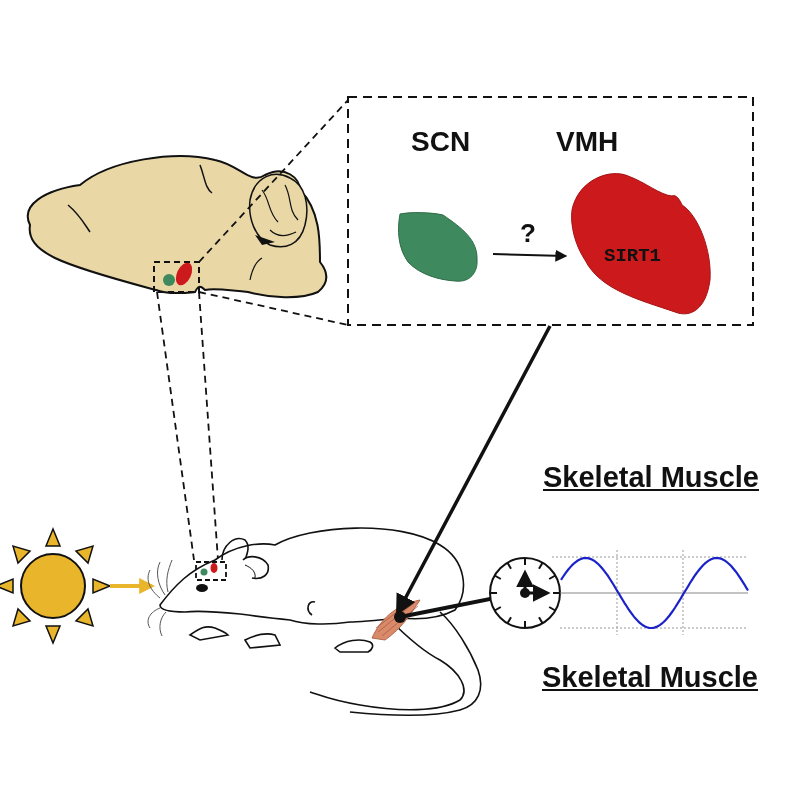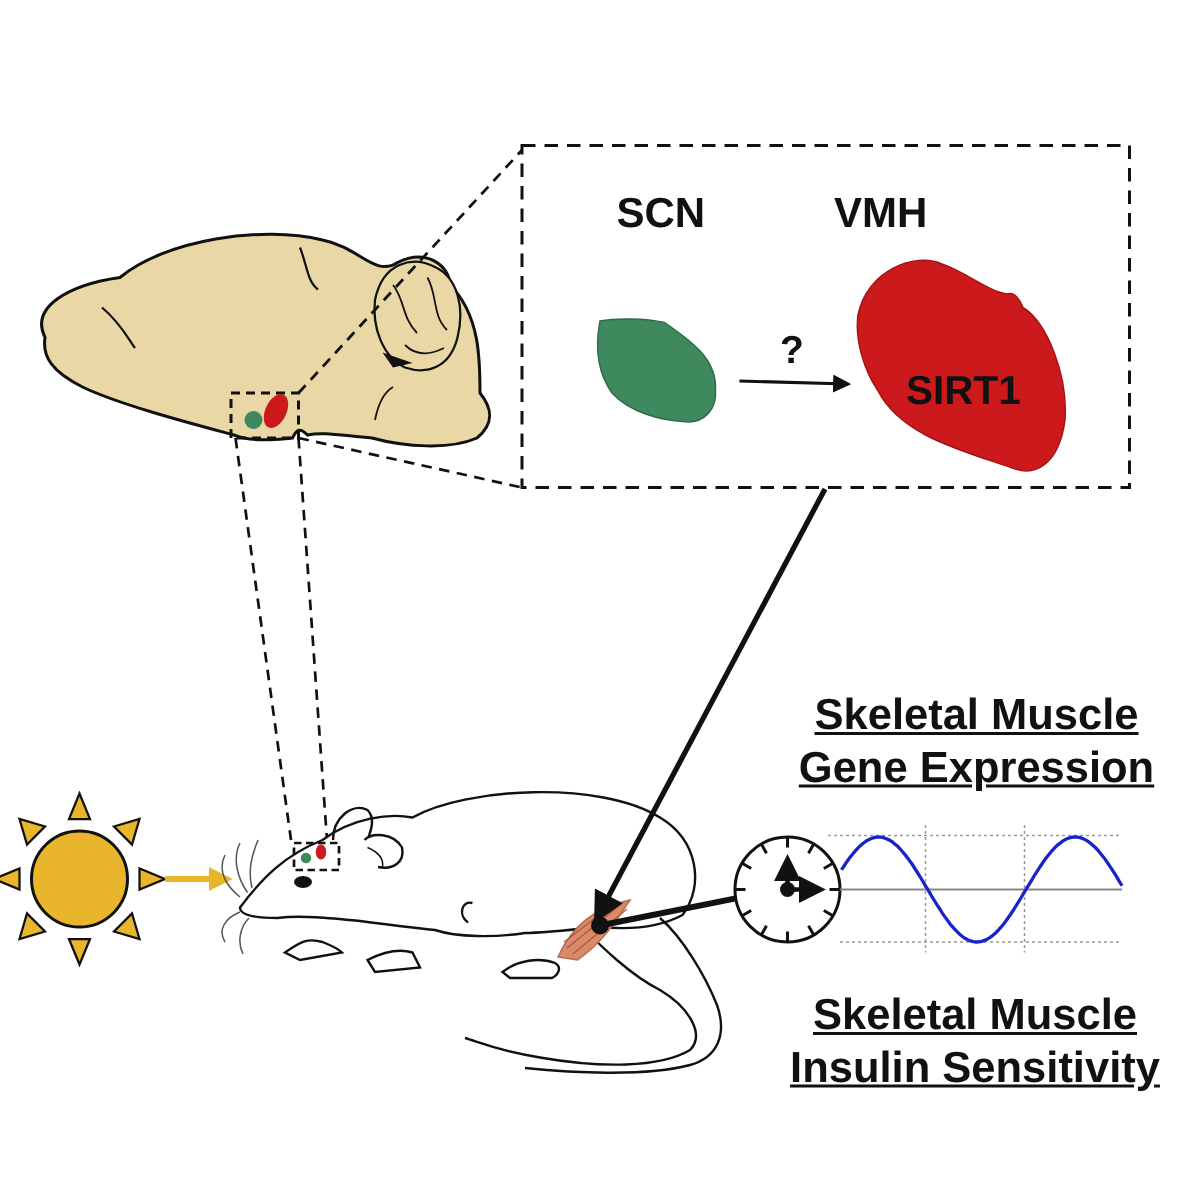--- a/index.html
+++ b/index.html
@@ -124,22 +124,20 @@
     <line x1="617" y1="550" x2="617" y2="635" stroke="#999" stroke-width="1" stroke-dasharray="2,2"></line>
     <line x1="683" y1="550" x2="683" y2="635" stroke="#999" stroke-width="1" stroke-dasharray="2,2"></line>
     <line x1="560" y1="593" x2="748" y2="593" stroke="#888" stroke-width="1.2"></line>
     <path id="sine-path" fill="none" stroke="#1a22c8" stroke-width="2.2" d="M561.0,579.9 L562.9,577.0 L564.7,574.3 L566.6,571.7 L568.5,569.3 L570.4,567.1 L572.2,565.1 L574.1,563.3 L576.0,561.8 L577.8,560.5 L579.7,559.5 L581.6,558.7 L583.4,558.2 L585.3,558.0 L587.2,558.1 L589.0,558.4 L590.9,559.1 L592.8,560.0 L594.7,561.1 L596.5,562.6 L598.4,564.2 L600.3,566.2 L602.1,568.3 L604.0,570.6 L605.9,573.1 L607.8,575.7 L609.6,578.5 L611.5,581.5 L613.4,584.5 L615.2,587.5 L617.1,590.7 L619.0,593.8 L620.8,596.9 L622.7,600.0 L624.6,603.1 L626.5,606.0 L628.3,608.9 L630.2,611.6 L632.1,614.2 L633.9,616.6 L635.8,618.8 L637.7,620.8 L639.5,622.6 L641.4,624.2 L643.3,625.5 L645.1,626.5 L647.0,627.3 L648.9,627.8 L650.8,628.0 L652.6,627.9 L654.5,627.6 L656.4,626.9 L658.2,626.1 L660.1,624.9 L662.0,623.5 L663.9,621.8 L665.7,619.9 L667.6,617.8 L669.5,615.5 L671.3,613.0 L673.2,610.3 L675.1,607.5 L676.9,604.6 L678.8,601.6 L680.7,598.5 L682.5,595.4 L684.4,592.3 L686.3,589.2 L688.2,586.1 L690.0,583.0 L691.9,580.1 L693.8,577.2 L695.6,574.5 L697.5,571.9 L699.4,569.5 L701.3,567.2 L703.1,565.2 L705.0,563.4 L706.9,561.9 L708.7,560.6 L710.6,559.5 L712.5,558.7 L714.3,558.2 L716.2,558.0 L718.1,558.1 L720.0,558.4 L721.8,559.0 L723.7,559.9 L725.6,561.1 L727.4,562.5 L729.3,564.2 L731.2,566.0 L733.0,568.2 L734.9,570.5 L736.8,572.9 L738.6,575.6 L740.5,578.4 L742.4,581.3 L744.3,584.3 L746.1,587.4 L748.0,590.5 "></path>
   </g>
 </svg>
 
 <div class="lbl region-title" style="left:411px; top:126px;">SCN</div>
 <div class="lbl region-title" style="left:556px; top:126px;">VMH</div>
 <div class="lbl" style="left:520px; top:218px; font-size:26px;">?</div>
-<div class="lbl" style="left:604px; top:245px; font-size:27px;">SIRT1</div>
+<div class="lbl" style="left:604px; top:245px; font-size:19px;font-family:Liberation Mono, monospace;">SIRT1</div>
 
 <div class="lbl caption" style="left:516px; top:460px; width:270px;">
   <div>Skeletal Muscle</div>
-  <div>Gene Expression</div>
 </div>
 <div class="lbl caption" style="left:510px; top:660px; width:280px;">
   <div>Skeletal Muscle</div>
-  <div>Insulin Sensitivity</div>
 </div>
 
 </body></html>

